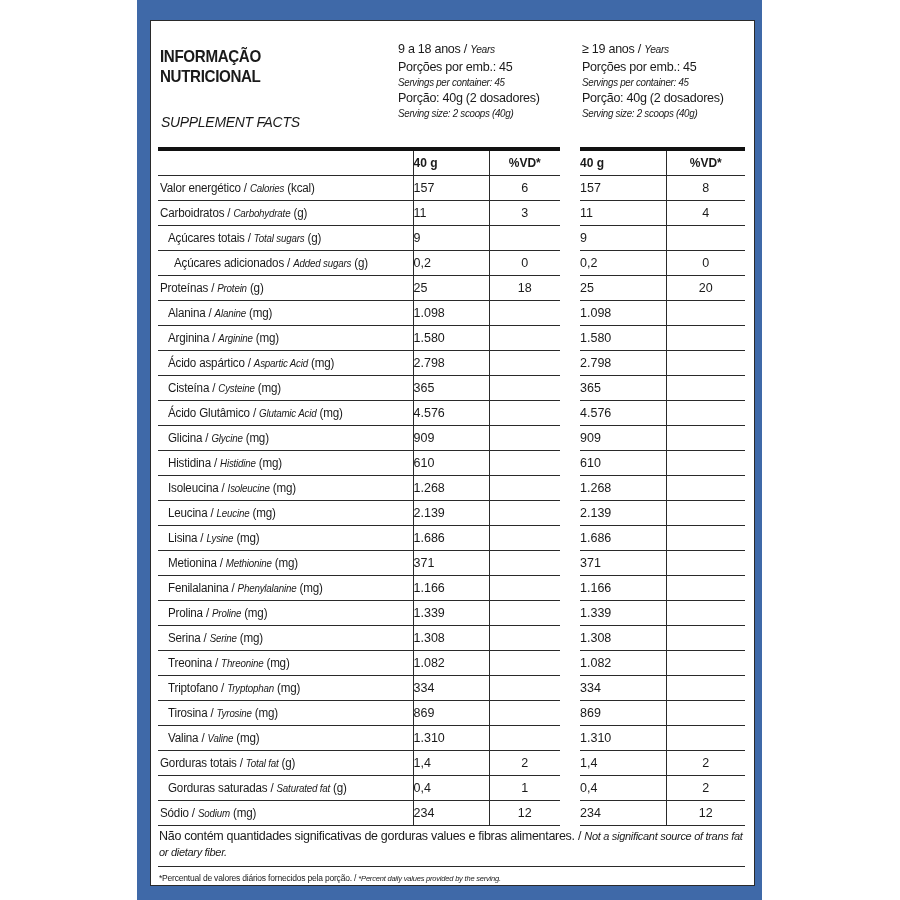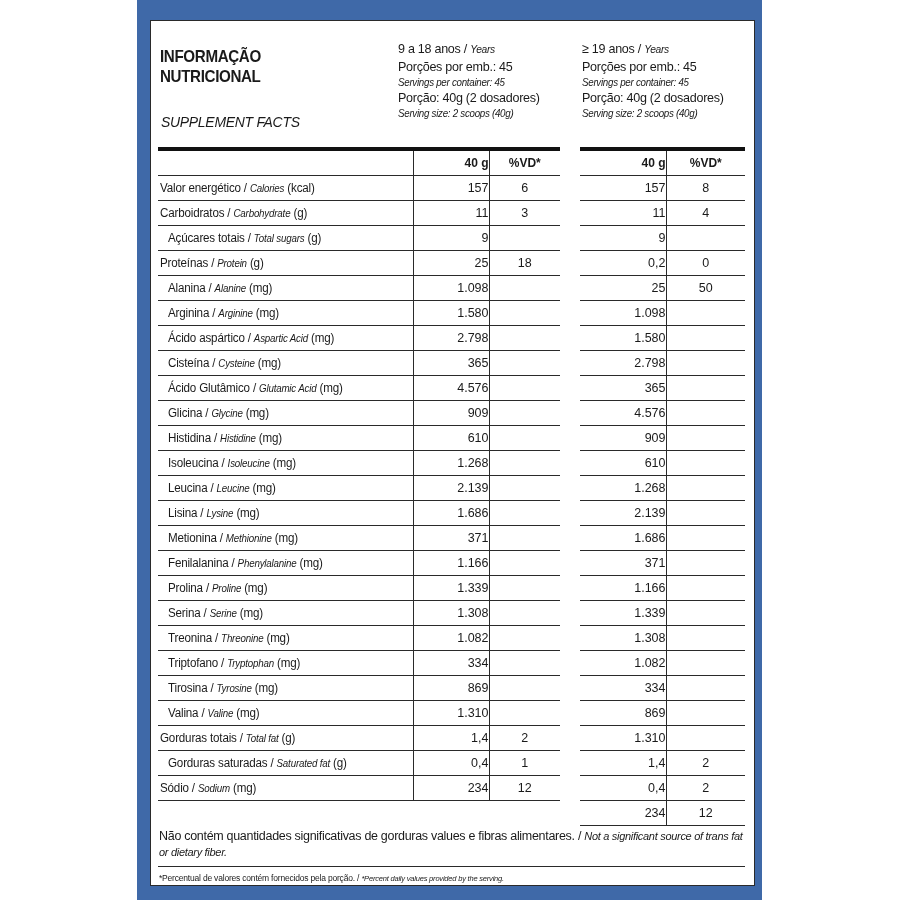--- a/index.html
+++ b/index.html
@@ -31,21 +31,21 @@
   .hdr .lineS { font-style: italic; font-size: 10.5px; line-height: 14px; display: block; }
   .hdr .line { display: block; }
   .hdr-a { left: 398px; top: 40px; }
   .hdr-b { left: 582px; top: 40px; }
 
   table.nf { position: absolute; border-collapse: collapse; table-layout: fixed; font-size: 12.5px; }
   table.nf td, table.nf th {
     height: 24px; padding: 0; border-bottom: 1.3px solid #2a2a2a; white-space: nowrap; overflow: visible;
   }
   table.nf thead tr th { border-top: 4px solid #111; font-weight: bold; font-size: 12px; text-align: center; }
-  table.nf .num { text-align: right; }
+  table.nf .num { text-align: left; }
   table.nf .dv { text-align: center; margin-top: 20px; }
   .tl { left: 158px; top: 147px; width: 402px; }
   .tl col.c1 { width: 255px; } .tl col.c2 { width: 76px; } .tl col.c3 { width: 71px; }
   .tl td.num, .tl th.num { border-left: 1.3px solid #2a2a2a; }
   .tl td.dv, .tl th.dv { border-left: 1.3px solid #2a2a2a; }
   .tr { left: 580px; top: 147px; width: 165px; }
   .tr col.c2 { width: 86px; } .tr col.c3 { width: 79px; }
   .tr td.dv, .tr th.dv { border-left: 1.3px solid #2a2a2a; }
   .lbl { padding-left: 2px !important; }
   .lbl .inner { display: inline-block; transform: scaleX(0.93); transform-origin: left; letter-spacing: -0.2px; }
@@ -114,20 +114,25 @@
         <td class="lbl "><span class="inner"><span>Carboidratos / </span><span class="en">Carbohydrate</span><span> (g)</span></span></td>
         <td class="num">11</td>
         <td class="dv">3</td>
       </tr>
       <tr>
         <td class="lbl ind1"><span class="inner"><span>Açúcares totais / </span><span class="en">Total sugars</span><span> (g)</span></span></td>
         <td class="num">9</td>
         <td class="dv"></td>
       </tr>
       <tr>
+        <td class="lbl ind2"><span class="inner"><span>Açúcares adicionados / </span><span class="en">Added sugars</span><span> (g)</span></span></td>
+        <td class="num">0,2</td>
+        <td class="dv">0</td>
+      </tr>
+      <tr>
         <td class="lbl "><span class="inner"><span>Proteínas / </span><span class="en">Protein</span><span> (g)</span></span></td>
         <td class="num">25</td>
         <td class="dv">18</td>
       </tr>
       <tr>
         <td class="lbl ind1"><span class="inner"><span>Alanina / </span><span class="en">Alanine</span><span> (mg)</span></span></td>
         <td class="num">1.098</td>
         <td class="dv"></td>
       </tr>
       <tr>
@@ -256,21 +261,21 @@
       <tr>
         <td class="num">9</td>
         <td class="dv"></td>
       </tr>
       <tr>
         <td class="num">0,2</td>
         <td class="dv">0</td>
       </tr>
       <tr>
         <td class="num">25</td>
-        <td class="dv">50</td>
+        <td class="dv">20</td>
       </tr>
       <tr>
         <td class="num">1.098</td>
         <td class="dv"></td>
       </tr>
       <tr>
         <td class="num">1.580</td>
         <td class="dv"></td>
       </tr>
       <tr>
@@ -350,14 +355,14 @@
         <td class="dv">12</td>
       </tr>
     </tbody>
 </table>
 
 <div class="note">
   <span>Não contém quantidades significativas de gorduras values e fibras alimentares.</span><span> / </span><span class="en">Not a significant source of trans fat or dietary fiber.</span>
 </div>
 <div class="note-rule"></div>
 <div class="foot">
-  <span>*Percentual de valores contém fornecidos pela porção.</span><span> / </span><span class="en">*Percent daily values provided by the serving.</span>
+  <span>*Percentual de valores diários fornecidos pela porção.</span><span> / </span><span class="en">*Percent daily values provided by the serving.</span>
 </div>
 
 </body></html>

